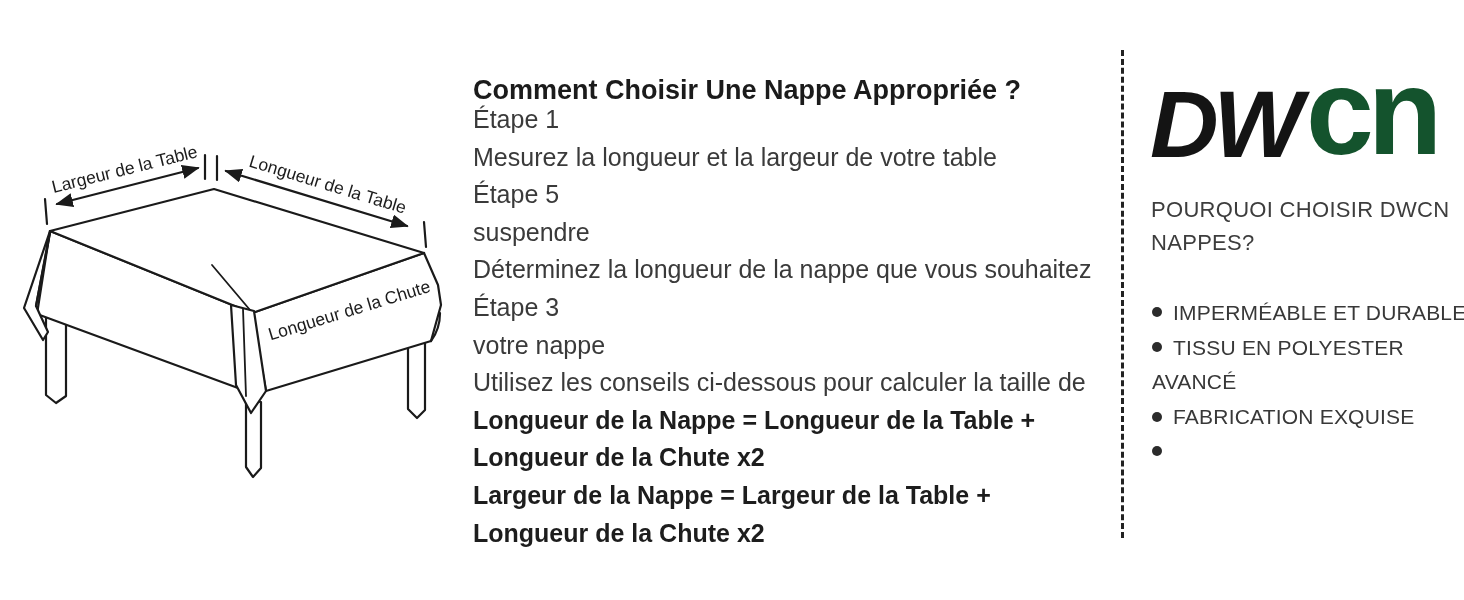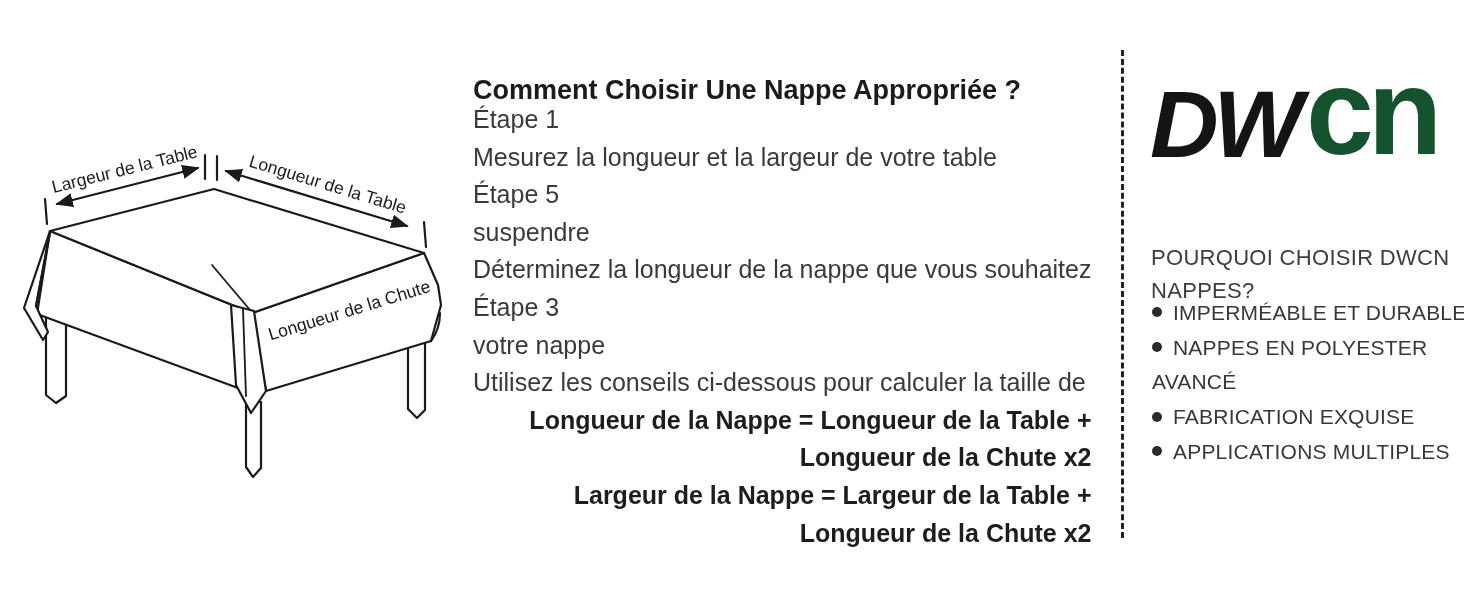--- a/index.html
+++ b/index.html
@@ -24,21 +24,21 @@
     position:absolute; left:473px; top:53px;
     font-size:27px; font-weight:bold; color:#1b1b1b;
     white-space:nowrap;
     margin-top:22px;
   }
   .guide-lines {
     position:absolute; left:473px; top:101px;
     font-size:25px; line-height:37.6px; color:#3a3a3a;
     white-space:nowrap;
   }
-  .guide-lines .bold { font-weight:bold; color:#1d1d1d;text-align:right; }
+  .guide-lines .bold { font-weight:bold; color:#1d1d1d; }
 
   
   .divider {
     position:absolute; left:1121px; top:50px; height:488px; width:0;
     border-left:3px dashed #222222;
   }
 
   
   .logo-black {
     position:absolute; left:1150px; top:77px;
@@ -46,21 +46,21 @@
     letter-spacing:-5px; white-space:nowrap;font-style:italic;
   }
   .logo-red {
     position:absolute; left:1306px; top:51px;
     font-size:122px; line-height:122px; font-weight:bold;
     letter-spacing:-6px; white-space:nowrap;
   }
   .brand-tagline {
     position:absolute; left:1151px; top:193px;
     font-size:22px; line-height:33px; color:#3d3d3d;
-    letter-spacing:0.3px; white-space:nowrap;margin-top:48px;
+    letter-spacing:0.3px; white-space:nowrap;
   }
   .brand-features {
     position:absolute; left:1152px; top:296px;
     font-size:21px; line-height:34.7px; color:#383838;
     letter-spacing:0.2px; white-space:nowrap;
   }
   .feature-dot {
     display:inline-block; width:10px; height:10px; border-radius:50%;
     background:#2b2b2b; margin-right:11px; vertical-align:middle;
     transform:translateY(-2px);
@@ -140,19 +140,19 @@
   <div class="logo-black" style="color: rgb(20, 20, 20);">DW</div>
   <div class="logo-red" style="color: #14532d;">cn</div>
 
   <div class="brand-tagline">
     <div>POURQUOI CHOISIR DWCN</div>
     <div>NAPPES?</div>
   </div>
 
   <div class="brand-features">
     <div><span class="feature-dot"></span><span>IMPERMÉABLE ET DURABLE</span></div>
-    <div><span class="feature-dot"></span><span>NAPPES EN POLYESTER</span></div>
+    <div><span class="feature-dot"></span><span>TISSU EN POLYESTER</span></div>
     <div><span>AVANCÉ</span></div>
     <div><span class="feature-dot"></span><span>FABRICATION EXQUISE</span></div>
-    <div><span class="feature-dot"></span><span>APPLICATIONS MULTIPLES</span></div>
+    <div><span class="feature-dot"></span></div>
   </div>
 
 </div>
 
 </body></html>

